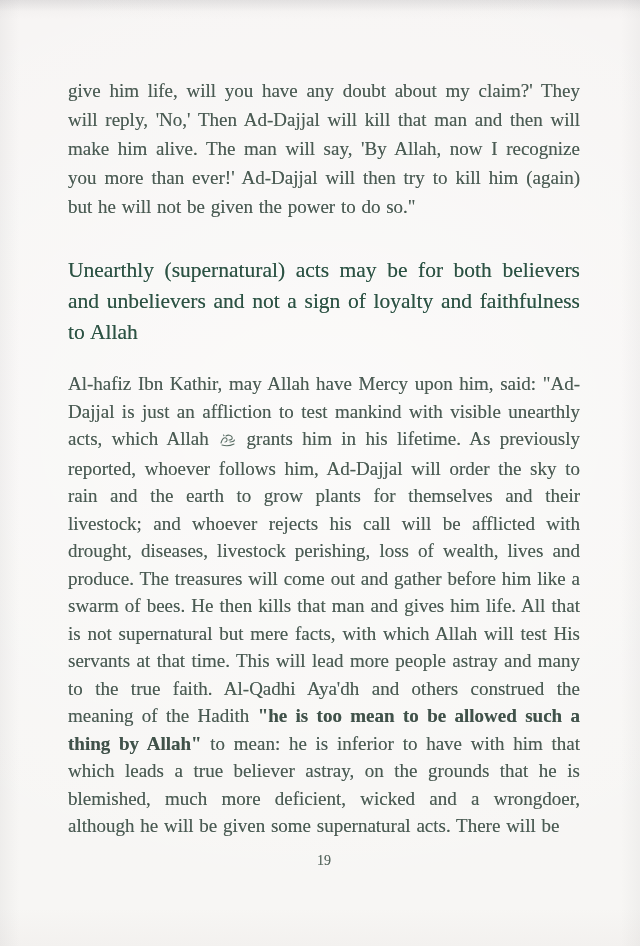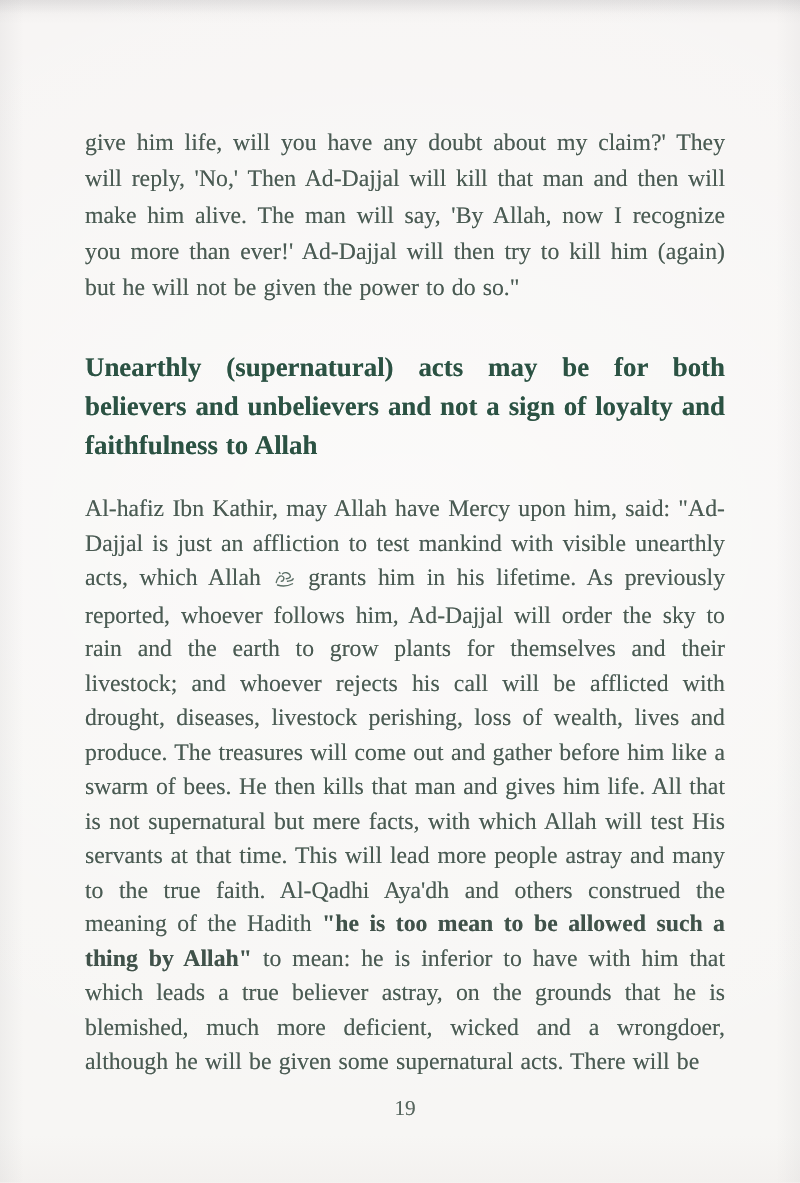--- a/index.html
+++ b/index.html
@@ -22,21 +22,21 @@
     content: "";
     position: absolute;
     inset: 0;
     pointer-events: none;
     background:
       linear-gradient(90deg, rgba(120,120,125,0.07) 0%, rgba(0,0,0,0) 3%, rgba(0,0,0,0) 97%, rgba(120,120,125,0.06) 100%),
       linear-gradient(180deg, rgba(100,100,110,0.10) 0%, rgba(0,0,0,0) 1.2%);
   }
   .page {
     position: relative;
-    padding: 100px 60px 0 68px;
+    padding: 76px 60px 0 68px;
     width: 512px;
     box-sizing: content-box;
   }
   .para {
     margin: 0;
     width: 512px;
     text-align: justify;
     color: #4a5b53;
     font-size: 19px;
     line-height: 29px;
@@ -47,39 +47,39 @@
     line-height: 27.5px;
     margin-top: 22px;
   }
   .heading {
     margin: 34px 0 0 0;
     width: 512px;
     text-align: justify;
     color: #2b5243;
     font-size: 21.5px;
     line-height: 31px;
-    font-weight: bold;
+    font-weight: normal;
     text-shadow: 0 0 0.4px rgba(43,82,67,0.6);
     word-spacing: 1px;
   }
   .bold-inline {
     font-weight: bold;
     color: #40524a;
   }
   .honorific {
     display: inline-block;
     vertical-align: -2px;
     margin: 0 1px;
   }
   .page-number {
     margin-top: 13px;
     width: 512px;
     text-align: center;
     color: #56655d;
-    font-size: 17px;
+    font-size: 14px;
     text-shadow: 0 0 0.4px rgba(86,101,93,0.5);
   }
 </style>
 </head>
 <body>
 
 <div class="page">
 
   <p class="para">
     <span>give him life, will you have any doubt about my claim?' They will reply, 'No,' Then Ad-Dajjal will kill that man and then will make him alive. The man will say, 'By Allah, now I recognize you more than ever!' Ad-Dajjal will then try to kill him (again) but he will not be given the power to do so."</span>

